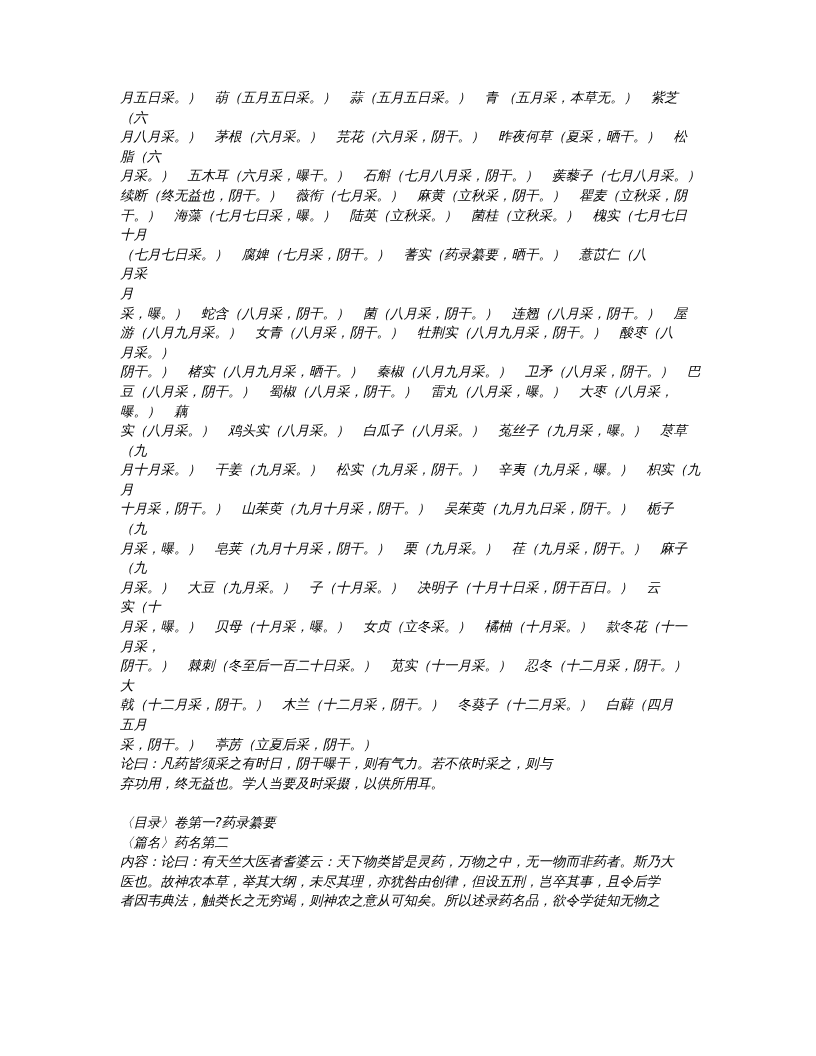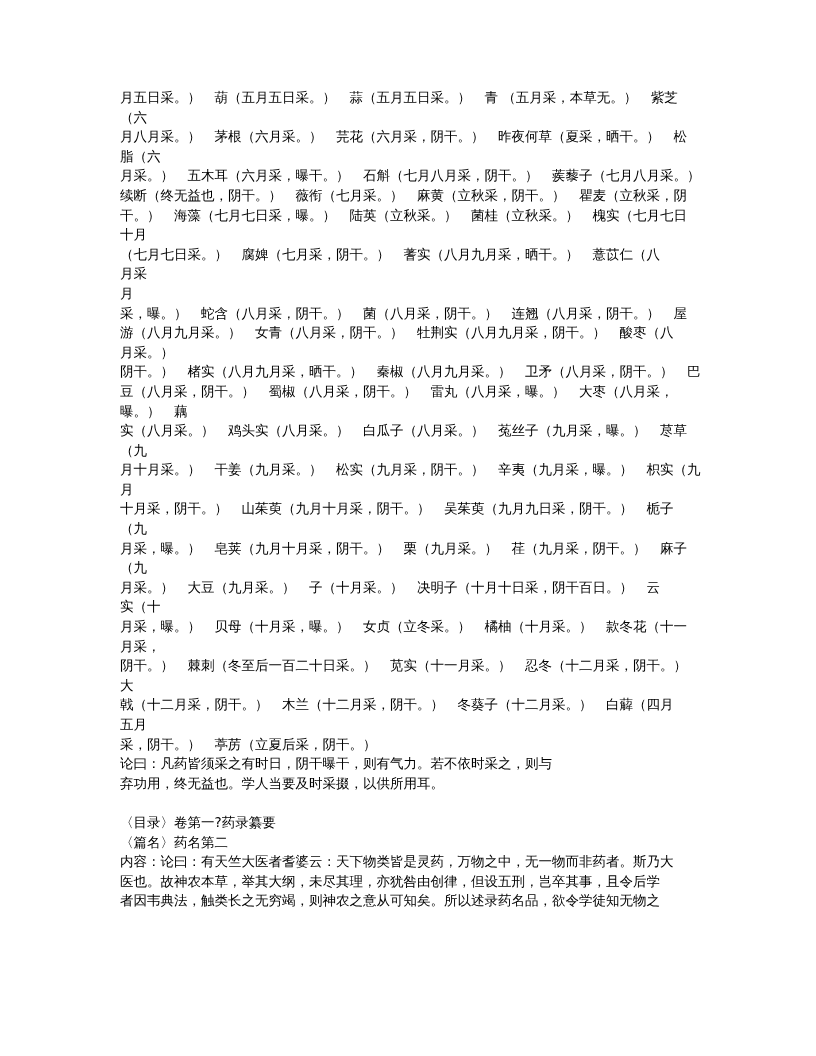--- a/index.html
+++ b/index.html
@@ -15,20 +15,21 @@
     color: #000000;
     overflow: hidden;
   }
   .page {
     position: absolute;
     left: 0;
     top: 0;
     width: 816px;
     height: 1056px;
     background: #ffffff;
+    font-style: italic;
   }
   .text-block {
     position: absolute;
     left: 120px;
     top: 88px;
     width: 582px;
     font-size: 13.5px;
     line-height: 19.6px;
     color: #000000;
     text-align: left;
@@ -45,21 +46,21 @@
 <div class="page">
   <div class="text-block">
     <div class="line">月五日采。）　葫（五月五日采。）　蒜（五月五日采。）　青 （五月采，本草无。）　紫芝</div>
     <div class="line">（六</div>
     <div class="line">月八月采。）　茅根（六月采。）　芫花（六月采，阴干。）　昨夜何草（夏采，晒干。）　松</div>
     <div class="line">脂（六</div>
     <div class="line">月采。）　五木耳（六月采，曝干。）　石斛（七月八月采，阴干。）　蒺藜子（七月八月采。）</div>
     <div class="line">续断（终无益也，阴干。）　薇衔（七月采。）　麻黄（立秋采，阴干。）　瞿麦（立秋采，阴</div>
     <div class="line">干。）　海藻（七月七日采，曝。）　陆英（立秋采。）　菌桂（立秋采。）　槐实（七月七日</div>
     <div class="line">十月</div>
-    <div class="line">（七月七日采。）　腐婢（七月采，阴干。）　蓍实（八月九月采，晒干。）　薏苡仁（八</div>
+    <div class="line">（七月七日采。）　腐婢（七月采，阴干。）　蓍实（药录纂要，晒干。）　薏苡仁（八</div>
     <div class="line">月采</div>
     <div class="line">月</div>
     <div class="line">采，曝。）　蛇含（八月采，阴干。）　菌（八月采，阴干。）　连翘（八月采，阴干。）　屋</div>
     <div class="line">游（八月九月采。）　女青（八月采，阴干。）　牡荆实（八月九月采，阴干。）　酸枣（八</div>
     <div class="line">月采。）</div>
     <div class="line">阴干。）　楮实（八月九月采，晒干。）　秦椒（八月九月采。）　卫矛（八月采，阴干。）　巴</div>
     <div class="line">豆（八月采，阴干。）　蜀椒（八月采，阴干。）　雷丸（八月采，曝。）　大枣（八月采，</div>
     <div class="line">曝。）　藕</div>
     <div class="line">实（八月采。）　鸡头实（八月采。）　白瓜子（八月采。）　菟丝子（九月采，曝。）　荩草</div>
     <div class="line">（九</div>

